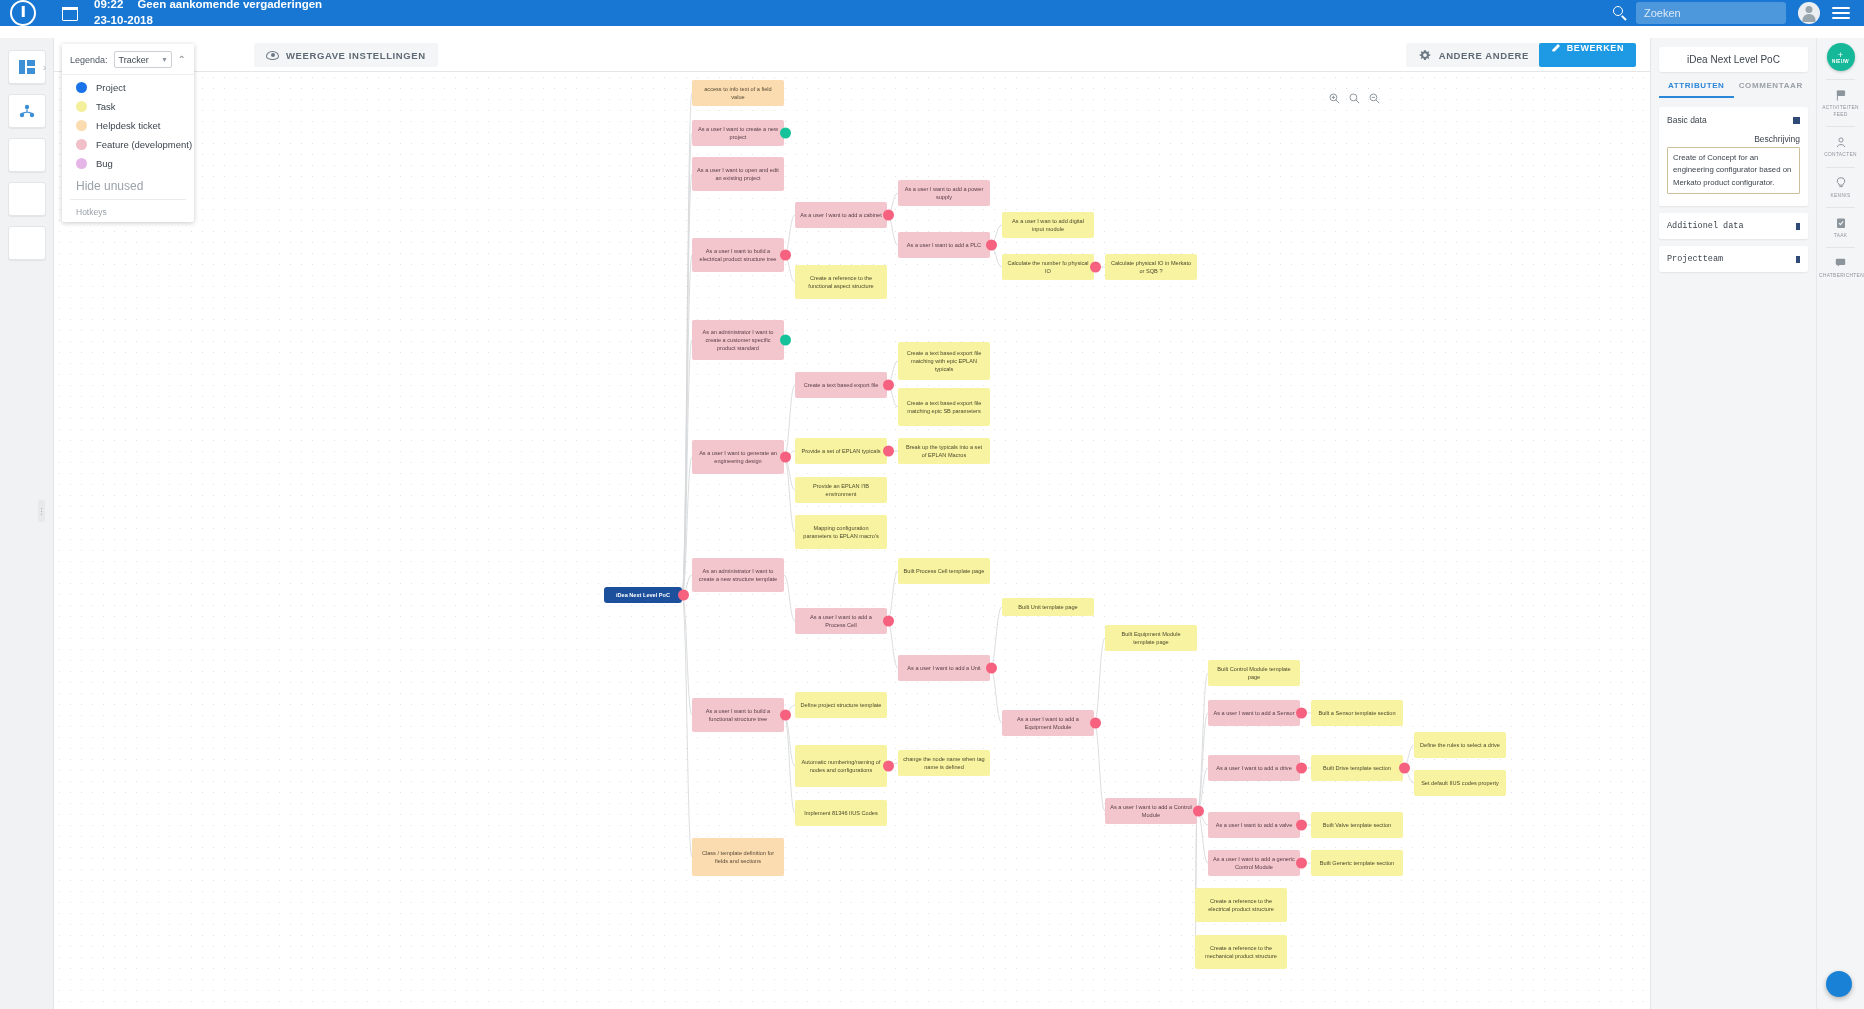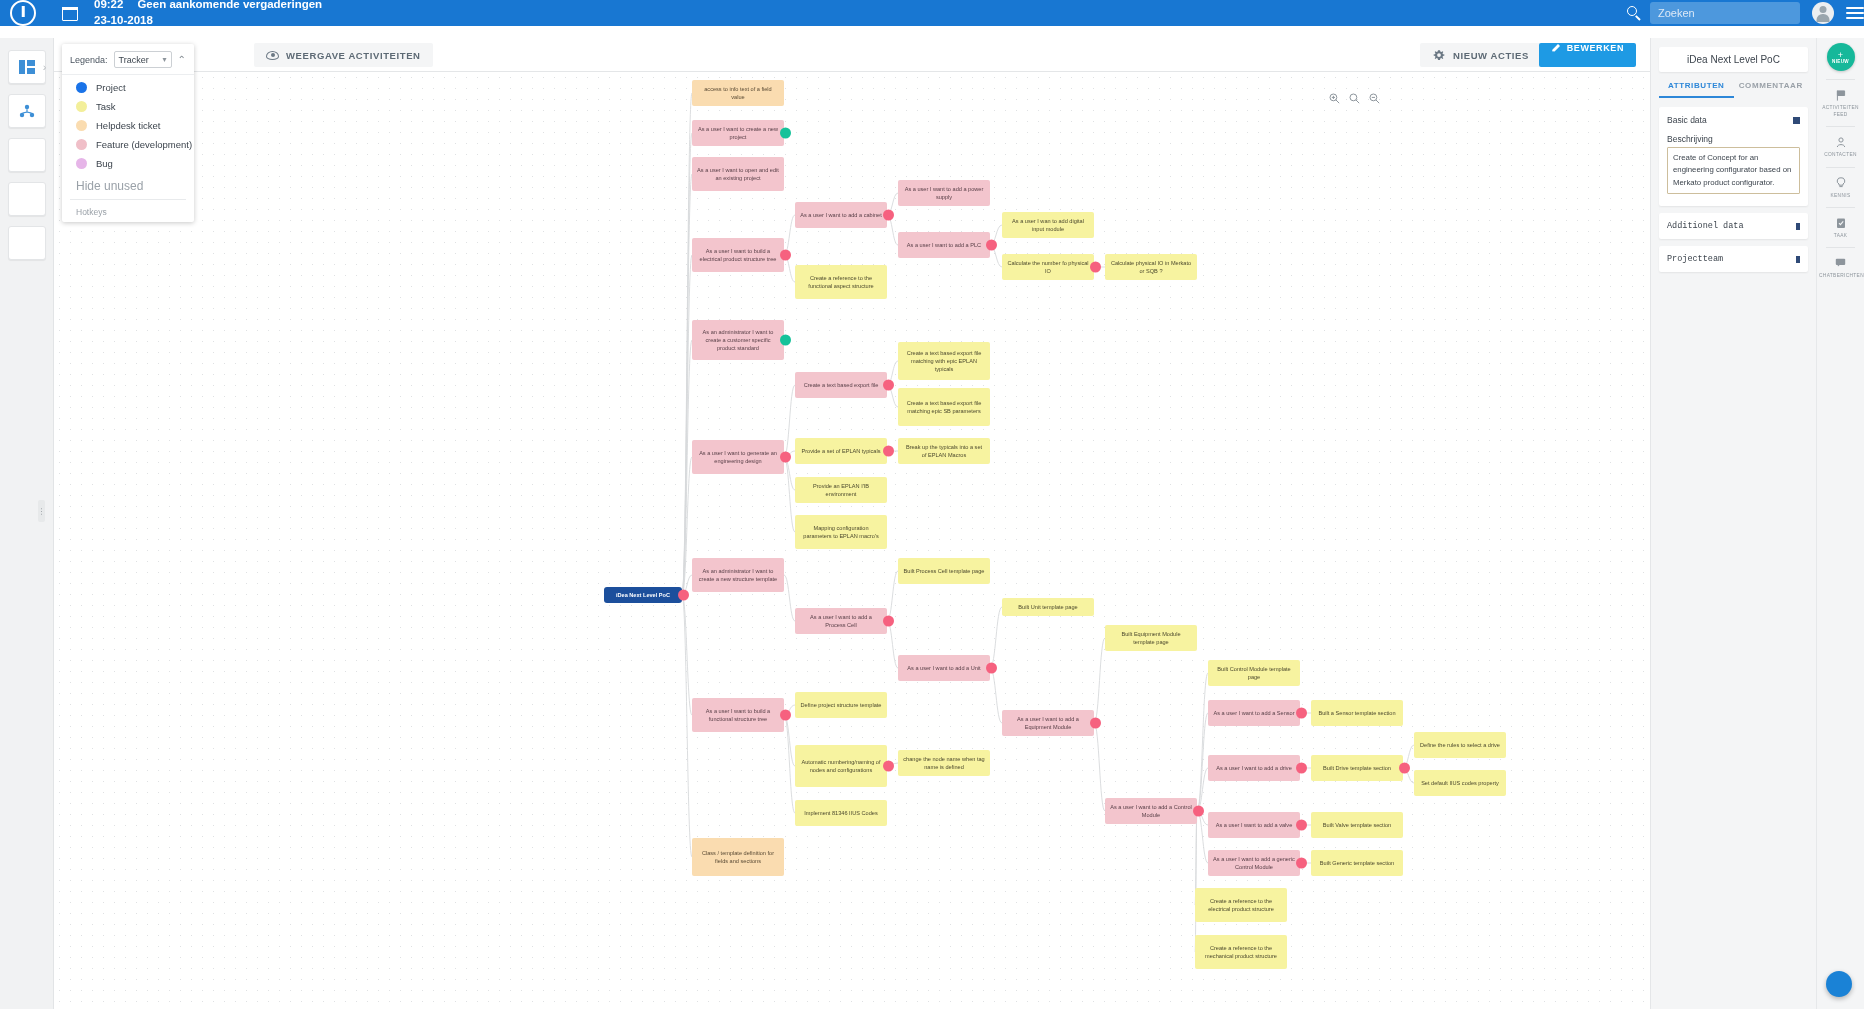--- a/index.html
+++ b/index.html
@@ -23,21 +23,21 @@
     content:""; position:absolute; left:50%; top:4px; width:2.5px; height:11px;
     background:#fff; transform:translateX(-50%);
   }
   #cal-icon { margin-left: 26px; width: 16px; height: 16px; position: relative; flex:none; }
   #cal-icon .box { position:absolute; inset:2px 0 0 0; border:1.6px solid #fff; border-radius:1px; }
   #cal-icon .bar { position:absolute; top:2px; left:0; right:0; height:3px; background:#fff; }
   #meeting-block { margin-left: 16px; color:#fff; line-height:1.35; }
   #meeting-line1 { font-size: 11.5px; font-weight:bold; }
   #meeting-line1 .tm { margin-right: 14px; }
   #meeting-line2 { font-size: 11.5px; font-weight:bold; }
-  #top-right { margin-left:auto; display:flex; align-items:center; gap:12px; }
+  #top-right { margin-left:auto; display:flex; align-items:center; gap:12px; padding-right:14px; }
   #search-wrap { display:flex; align-items:center; gap:8px; }
   #search-icon { width:15px;height:15px; position:relative; }
   #search-icon .c{ position:absolute; width:10px;height:10px;border:1.7px solid #fff;border-radius:50%;left:0;top:0;}
   #search-icon .h{ position:absolute; width:6px;height:1.7px;background:#fff;transform:rotate(45deg); left:8px;top:11px;}
   #search-input {
     width: 150px; height: 22px; border-radius: 3px; border: none;
     background: #4d98dd; color:#eaf3fc; font-size: 11px; padding: 0 8px;
     font-family: "Liberation Sans", sans-serif;
   }
   #search-input::placeholder { color:#dce9f7; }
@@ -164,21 +164,21 @@
   #rp-tabs{ display:flex; margin-top:9px; }
   .rp-tab{ flex:1; text-align:center; font-size:8px; letter-spacing:.6px; font-weight:bold;
            color:#9aa1a8; padding-bottom:6px; }
   .rp-tab.active{ color:#2d87d8; border-bottom:2px solid #2d87d8; }
   .rp-card{ background:#fff; border-radius:2px; margin-top:9px; padding:8px 8px 12px 8px;
             box-shadow:0 1px 2px rgba(0,0,0,.07); }
   .rp-card-head{ display:flex;align-items:center;justify-content:space-between; }
   .rp-card-title{ font-size:8.5px; color:#3c444d; }
   .rp-sq{ width:7px;height:7px;background:#2f4a77; }
   .rp-sq.thin{ width:4px; }
-  .rp-field-label{ font-size:8.5px; color:#3c444d; margin-top:9px; }
+  .rp-field-label{ font-size:8.5px; color:#3c444d; margin-top:9px;text-align:right; }
   .rp-textarea{ margin-top:3px; border:1px solid #cdbe9c; border-radius:1px; padding:4px 5px;
                 font-size:7.8px; line-height:1.6; color:#3c444d; min-height:40px; }
   .rp-row{ background:#fff; border-radius:2px; margin-top:7px; padding:8px;
            display:flex;align-items:center;justify-content:space-between;
            box-shadow:0 1px 2px rgba(0,0,0,.07);font-family:Liberation Mono, monospace; }
 
   
   #right-rail{
     position:absolute; top:38px; right:0; width:48px; height:971px;
     background:#f4f5f6; border-left:1px solid #e6e8ea; text-align:center;
@@ -253,30 +253,30 @@
   </div>
   <div class="rail-btn"></div>
   <div class="rail-btn"></div>
   <div class="rail-btn"></div>
   <div id="rail-handle">⋮</div>
 </div>
 
 <div id="toolbar">
   <div id="view-settings">
     <span class="eye-icon"></span>
-    <span>WEERGAVE ACTIVITEITEN</span>
+    <span>WEERGAVE INSTELLINGEN</span>
   </div>
   <div id="andere-acties">
     <span class="gear-icon">
       <svg width="12" height="12" viewBox="0 0 12 12">
           <path d="M6 1.2 L7 1.2 L7.3 2.6 L8.4 3.1 L9.6 2.3 L10.3 3 L9.5 4.2 L10 5.3 L11.4 5.6 L11.4 6.6 L10 6.9 L9.5 8 L10.3 9.2 L9.6 9.9 L8.4 9.1 L7.3 9.6 L7 11 L6 11 L5 11 L4.7 9.6 L3.6 9.1 L2.4 9.9 L1.7 9.2 L2.5 8 L2 6.9 L0.6 6.6 L0.6 5.6 L2 5.3 L2.5 4.2 L1.7 3 L2.4 2.3 L3.6 3.1 L4.7 2.6 L5 1.2 Z" fill="#6b7884"></path>
           <circle cx="6" cy="6.1" r="1.9" fill="#f4f5f6"></circle>
         </svg>
     </span>
-    <span>NIEUW ACTIES</span>
+    <span>ANDERE ANDERE</span>
   </div>
   <div id="bewerken">
     <span class="pencil-icon">
       <svg width="10" height="10" viewBox="0 0 10 10">
           <path d="M1 8.2 L1.6 6.4 L7 1 L9 3 L3.6 8.4 Z" fill="#fff"></path>
         </svg>
     </span>
     <span>BEWERKEN</span>
   </div>
 </div>

